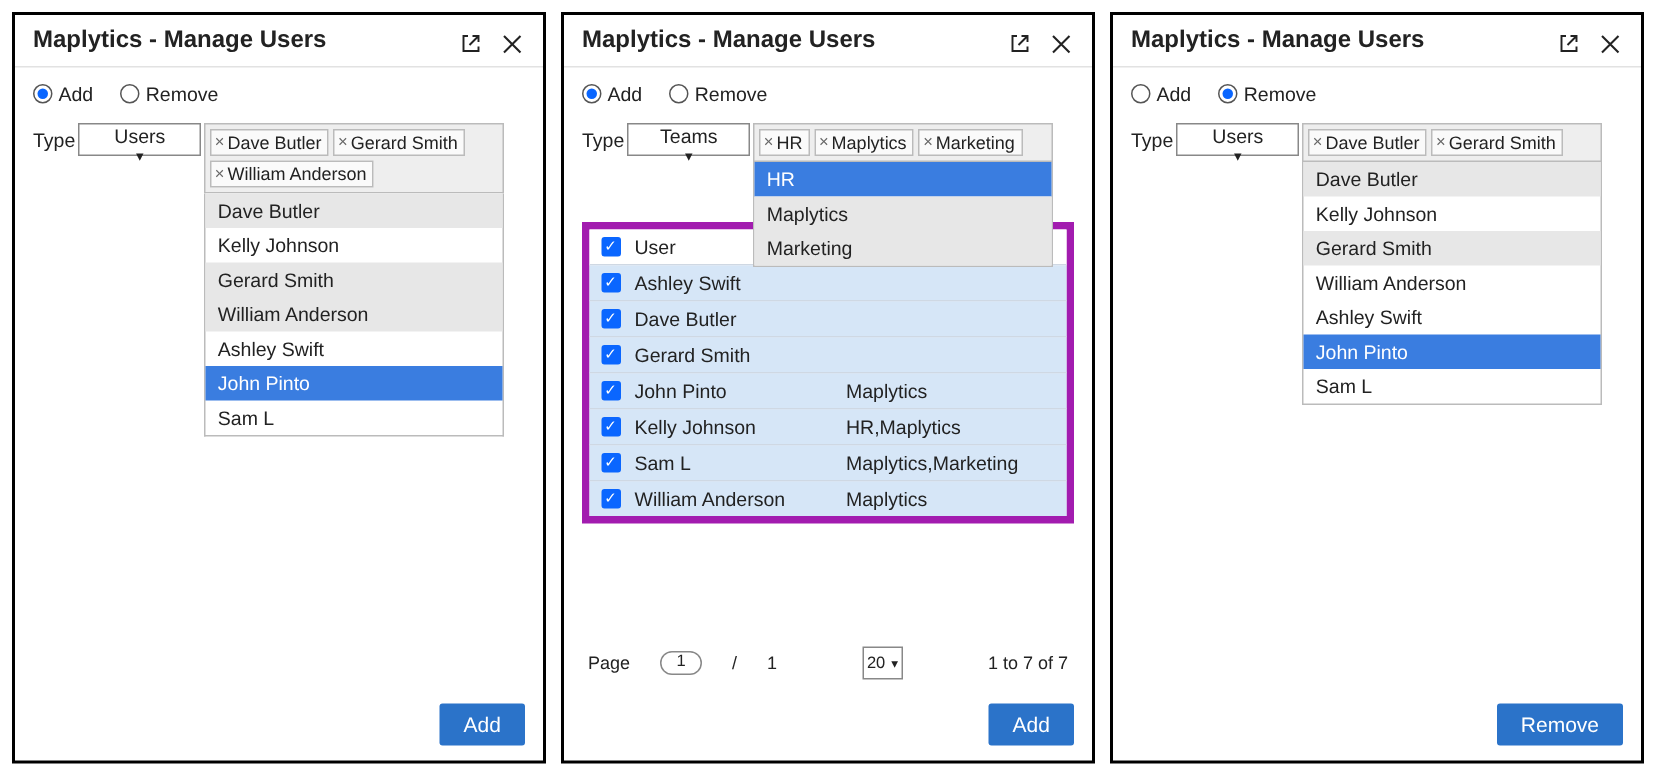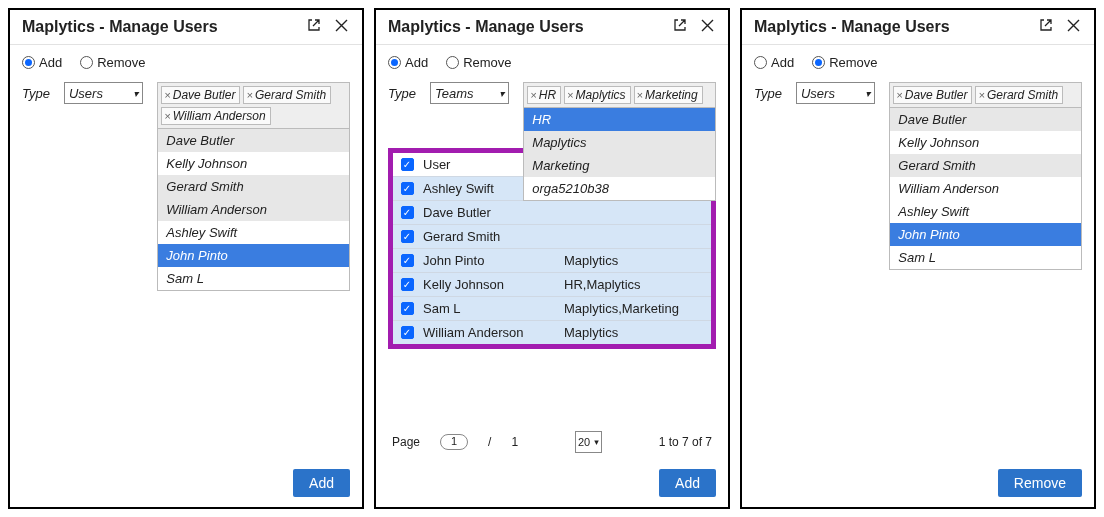--- a/index.html
+++ b/index.html
@@ -17,48 +17,48 @@
     width: 356px;
     height: 501px;
     border: 2px solid #000;
     display: flex;
     flex-direction: column;
     position: relative;
     background: #fff;
   }
   .panel-header {
     display: flex;
-    align-items: flex-start;
+    align-items: flex-end;
     justify-content: space-between;
     padding: 8px 14px 8px 12px;
     border-bottom: 1px solid #e2e2e2;
     font-size: 16px;
     font-weight: 600;
   }
   .hdr-icons { display:flex; gap:14px; align-items:center;}
   .icon-btn { cursor:pointer; line-height:1; }
   .radio-row {
     display:flex; gap:18px; padding:10px 12px 8px 12px; align-items:center;
   }
   .radio-item { display:flex; align-items:center; gap:4px; cursor:pointer;}
   .radio {
     width:13px;height:13px;border:1px solid #555;border-radius:50%;
     display:inline-flex;align-items:center;justify-content:center;
   }
   .radio.checked::after{
     content:"";width:7px;height:7px;border-radius:50%;background:#0a66ff;
   }
   .type-row {
-    display:flex; align-items:flex-start; gap:14px; padding:4px 12px 0 12px;font-style:italic;
+    display:flex; align-items:flex-start; gap:2px; padding:4px 12px 0 12px;
   }
   .type-label { padding-top:4px; }
   .select {
     border:1px solid #888; height:22px; padding:0 4px; font-size:13px;
     display:flex;align-items:center;justify-content:space-between;
-    width:82px; cursor:pointer; background:#fff;
+    width:82px; cursor:pointer; background:#fff;flex-direction:column;
   }
   .select .caret{font-size:10px;}
   .chips-wrap { position:relative; width:200px;}
   .chips {
     border:1px solid #bbb; background:#eee; padding:3px;
     display:flex; flex-wrap:wrap; gap:3px;
   }
   .chip {
     background:#fafafa;border:1px solid #bbb;padding:1px 4px 1px 2px;
     display:flex;align-items:center;gap:2px;font-size:12px;cursor:pointer;
@@ -218,21 +218,20 @@
           </span>
         <span class="chip">
             <span class="x">×</span>
             <span>Marketing</span>
           </span>
       </div>
       <div class="dropdown">
         <div class="opt sel">HR</div>
         <div class="opt alt">Maplytics</div>
         <div class="opt alt">Marketing</div>
-        <div class="opt">orga5210b38</div>
       </div>
     </div>
   </div>
   <div class="table">
     <div class="trow thead">
       <div class="ck">
           <span class="ckbox checked"></span>
         </div>
       <div class="tcell">User</div>
       <div class="tcell2"></div>

